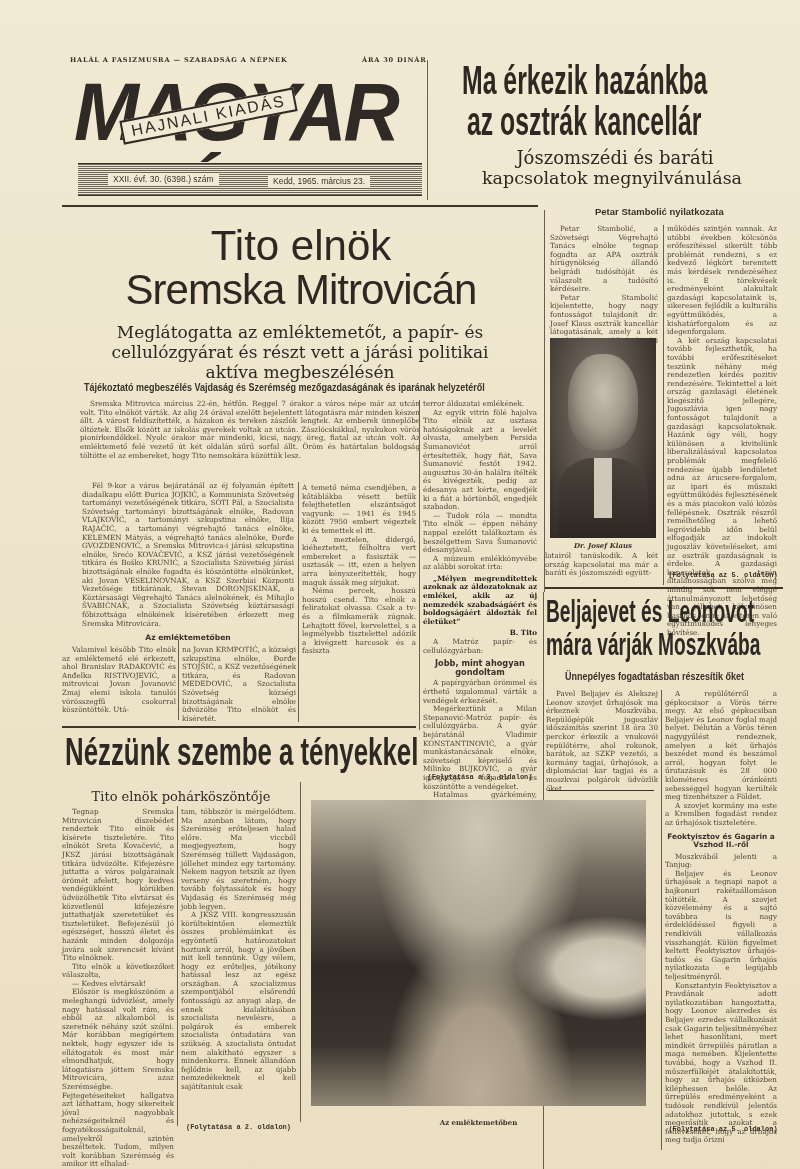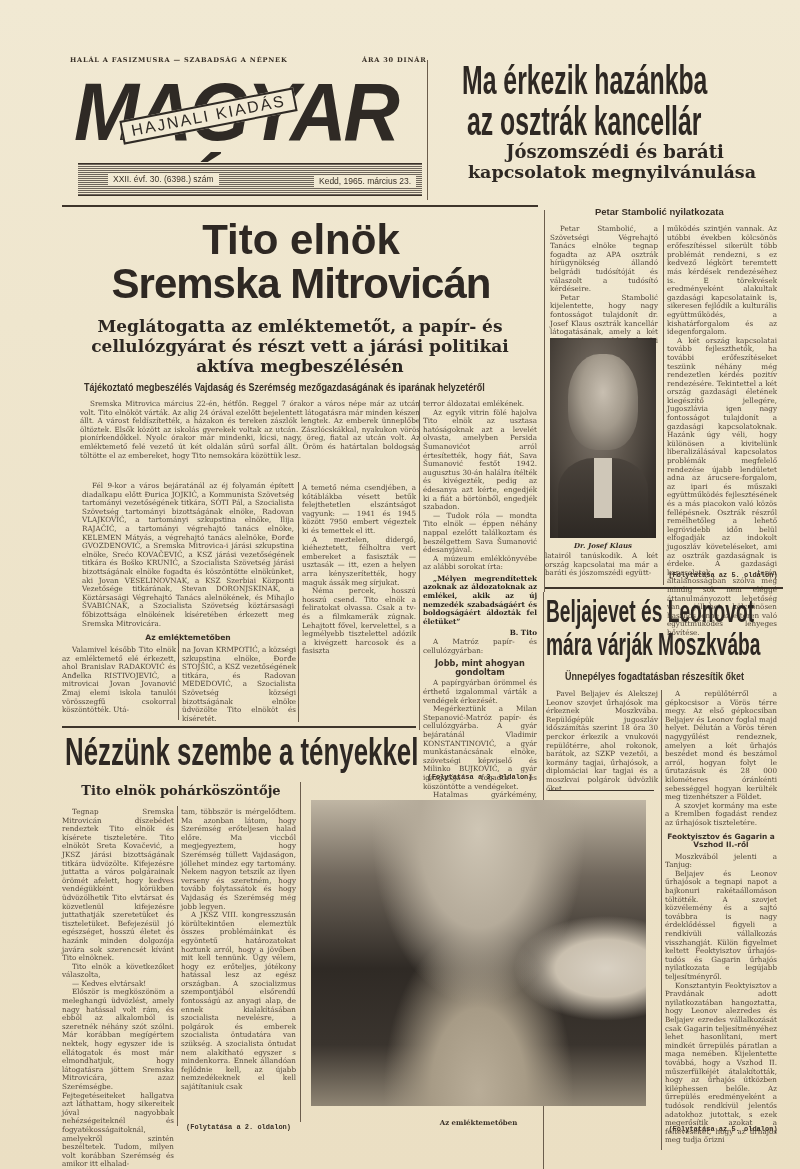--- a/index.html
+++ b/index.html
@@ -22,21 +22,21 @@
   .mast-stamp { background: #f1e9d3; border: 2px solid #2f2a25; font-family: "Liberation Sans", sans-serif;
                 font-size: 16px; letter-spacing: 2px; color: #2f2a25; padding: 1px 8px; transform: rotate(-11deg); }
   .mast-bar { background: repeating-linear-gradient(0deg, #6e665c 0 1px, #efe6cf 1px 2px),
                           repeating-linear-gradient(90deg, #6e665c 0 1px, transparent 1px 2px);
               border-top: 1px solid #3a3128; border-bottom: 1px solid #3a3128; }
   .mast-box { background: #f1e9d3; font-family: "Liberation Sans", sans-serif; font-size: 8.5px; color: #3a3128; padding: 1px 5px; }
 
   
   .hl-condensed { font-family: "Liberation Sans", sans-serif; font-weight: bold; color: #2e2823;
                   transform-origin: left top; white-space: nowrap; }
-  .hl-slab { font-family: "DejaVu Serif", serif; font-weight: bold; color: #2e2823; text-align: center; }
+  .hl-slab { font-family: "DejaVu Serif", serif; font-weight: normal; color: #2e2823; text-align: center; margin-top: 6px; }
   .subhead-sans { font-family: "Liberation Sans", sans-serif; font-weight: bold; color: #3a3128; white-space: nowrap; }
   .photo { background: radial-gradient(ellipse at 45% 35%, #8b8278 0%, #5d554c 40%, #3b352f 75%, #2a2520 100%); }
   .photo-group { background:
       radial-gradient(ellipse at 50% 10%, #cfc6b5 0%, #b5ab9a 25%, transparent 45%),
       radial-gradient(ellipse at 88% 55%, #d9d1c3 0%, #c9bfae 12%, transparent 22%),
       radial-gradient(ellipse at 50% 95%, #b9ad98 0%, #a79b86 20%, transparent 40%),
       linear-gradient(180deg, #c0b6a4 0%, #6f665b 25%, #2f2a25 55%, #3a342e 80%, #8f8574 100%); }
   .caption { font-family: "DejaVu Serif", serif; font-size: 7px; font-weight: bold; font-style: italic; color: #3a3128; text-align: center; }
   .small-head { font-family: "DejaVu Sans", sans-serif; font-size: 8.2px; font-weight: bold; color: #3a3128; text-align: center; }
   .cont { font-family: Liberation Mono, monospace; font-size: 7px; font-weight: bold; color: #3a3128; text-align: center; }
@@ -49,21 +49,21 @@
   <div class="abs motto" style="left:70px;top:56px;">HALÁL A FASIZMUSRA — SZABADSÁG A NÉPNEK</div>
   <div class="abs motto" style="left:362px;top:56px;">ÁRA 30 DINÁR</div>
 
   <div class="abs" style="left:70px;top:70px;width:355px;height:92px;overflow:hidden;">
     <div class="mast-title abs" style="left:4px;top:4px;">MAGYAR SZÓ</div>
     <div class="mast-stamp abs" style="left:50px;top:34px;">HAJNALI KIADÁS</div>
   </div>
 
   <div class="abs mast-bar" style="left:78px;top:163px;width:344px;height:33px;">
     <div class="abs mast-box" style="left:30px;top:9px;">XXII. évf. 30. (6398.) szám</div>
-    <div class="abs mast-box" style="left:190px;top:11px;margin-left:46px;">Kedd, 1965. március 23.</div>
+    <div class="abs mast-box" style="left:190px;top:11px;">Kedd, 1965. március 23.</div>
   </div>
 
   <div class="rule-v" style="left:427px;top:60px;height:140px;"></div>
   <div class="rule-h" style="left:62px;top:205px;width:476px;"></div>
 
   <div class="abs hl-condensed" style="left:462px;top:60px;font-size:40px;line-height:40px;transform:scaleX(0.62);">Ma érkezik hazánkba</div>
   <div class="abs hl-condensed" style="left:467px;top:101px;font-size:40px;line-height:40px;transform:scaleX(0.62);">az osztrák kancellár</div>
   <div class="abs hl-slab" style="left:430px;top:142px;width:370px;font-size:18px;line-height:20px;">Jószomszédi és baráti</div>
   <div class="abs hl-slab" style="left:424px;top:162px;width:376px;font-size:17.5px;line-height:20px;white-space:nowrap;">kapcsolatok megnyilvánulása</div>
   <div class="abs subhead-sans" style="left:595px;top:206px;font-size:9.5px;">Petar Stambolić nyilatkozata</div>

